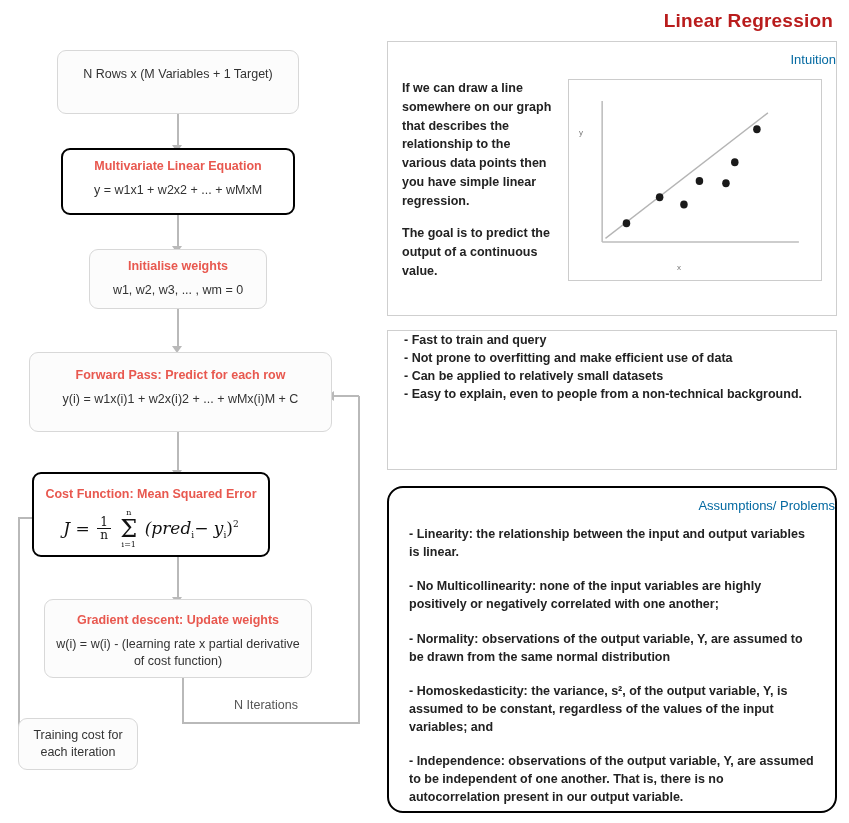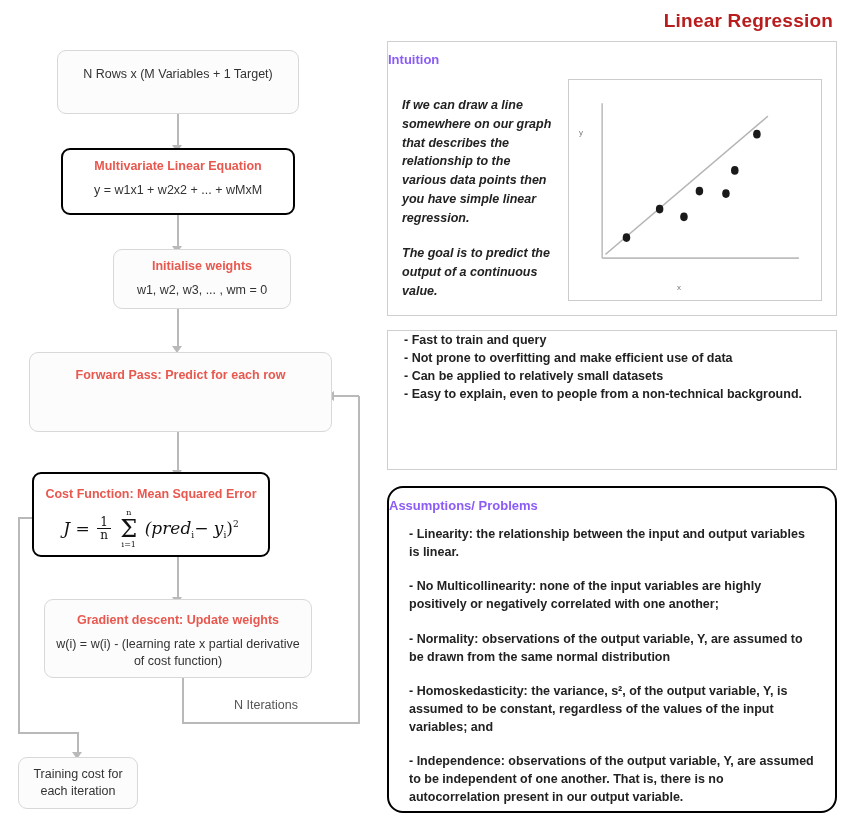--- a/index.html
+++ b/index.html
@@ -119,23 +119,23 @@
 
   
   .panel {
     position: absolute;
     box-sizing: border-box;
     background: #ffffff;
     border: 1.5px solid #cfcfcf;
   }
   .panel.strong { border: 2.5px solid #000000; }
   .panel-title {
-    text-align: left;
-    color: #8b5cf6;
-    font-weight: bold;
+    text-align: right;
+    color: #0369a1;
+    font-weight: normal;
     font-size: 13px;
     margin: 10px 0 12px 0;
   }
   .panel-body {
     font-size: 12.5px;
     line-height: 1.45;
     color: #222222;
     font-weight: bold;
   }
   .intuition-cols {
@@ -143,21 +143,21 @@
     gap: 14px;
     padding: 0 14px 10px 14px;
   }
   .intuition-text {
     width: 152px;
     font-size: 12.5px;
     font-weight: bold;
     line-height: 1.5;
     color: #222222;
   }
-  .intuition-text p { margin: 17px 0 14px 0; font-style: italic; }
+  .intuition-text p { margin: 0 0 14px 0; }
   .intuition-text p:last-child { margin-bottom: 0; }
   .scatter-box {
     flex: 1;
     border: 1.5px solid #cccccc;
     background: #ffffff;
     position: relative;
   }
   .benefits-body { padding: 0 14px 10px 16px; }
   .benefits-body p { margin: 0; }
   .assump-body { padding: 0 18px 10px 20px; }
@@ -200,27 +200,28 @@
 
   <div class="node" style="left:57px; top:50px; width:242px; height:64px;">
     <div class="sub">N Rows x (M Variables + 1 Target)</div>
   </div>
 
   <div class="node strong" style="left:61px; top:148px; width:234px; height:67px;">
     <div class="title">Multivariate Linear Equation</div>
     <div class="sub">y = w1x1 + w2x2 + ... + wMxM</div>
   </div>
 
-  <div class="node" style="left:89px; top:249px; width:178px; height:60px;margin-left:24px;">
+  <div class="node" style="left:89px; top:249px; width:178px; height:60px;">
     <div class="title">Initialise weights</div>
     <div class="sub">w1, w2, w3, ... , wm = 0</div>
   </div>
 
   <div class="node" style="left:29px; top:352px; width:303px; height:80px; padding-top:14px;">
     <div class="title">Forward Pass: Predict for each row</div>
+    <div class="sub">y(i) = w1x(i)1 + w2x(i)2 + ... + wMx(i)M + C</div>
   </div>
 
   <div class="node strong" style="left:32px; top:472px; width:238px; height:85px; padding-top:12px;">
     <div class="title">Cost Function: Mean Squared Error</div>
     <div class="formula">
       <i>J</i>
       <span>=</span>
       <span class="frac">
         <span class="num">1</span>
         <span class="den">n</span>
@@ -234,21 +235,21 @@
     </div>
   </div>
 
   <div class="node" style="left:44px; top:599px; width:268px; height:79px; padding-top:12px;">
     <div class="title">Gradient descent: Update weights</div>
     <div class="sub">w(i) = w(i) - (learning rate x partial derivative of cost function)</div>
   </div>
 
   <div class="n-iter" style="left:234px; top:698px;">N Iterations</div>
 
-  <div class="node plain" style="left:18px; top:757px; width:120px; height:52px; display:flex; align-items:center; justify-content:center;">
+  <div class="node plain" style="left:18px; top:718px; width:120px; height:52px; display:flex; align-items:center; justify-content:center;">
     <div class="sub">Training cost for each iteration</div>
   </div>
 </div>
 
 <div class="panel" style="left:387px; top:41px; width:450px; height:275px;">
   <div class="panel-title">Intuition</div>
   <div class="intuition-cols">
     <div class="intuition-text">
       <p>If we can draw a line somewhere on our graph that describes the relationship to the various data points then you have simple linear regression.</p>
       <p>The goal is to predict the output of a continuous value.</p>

